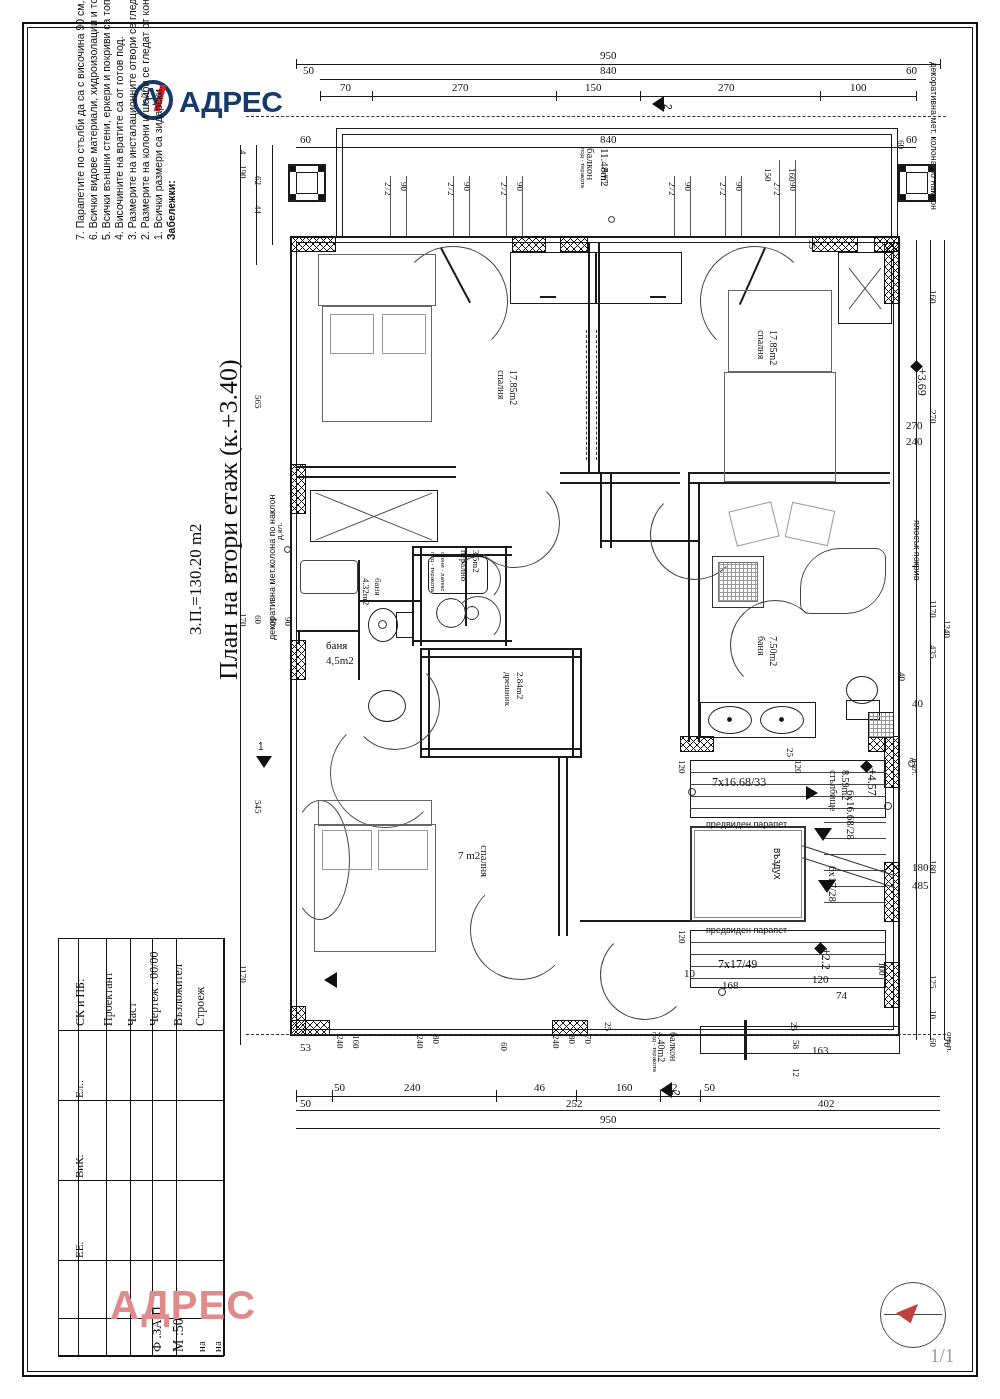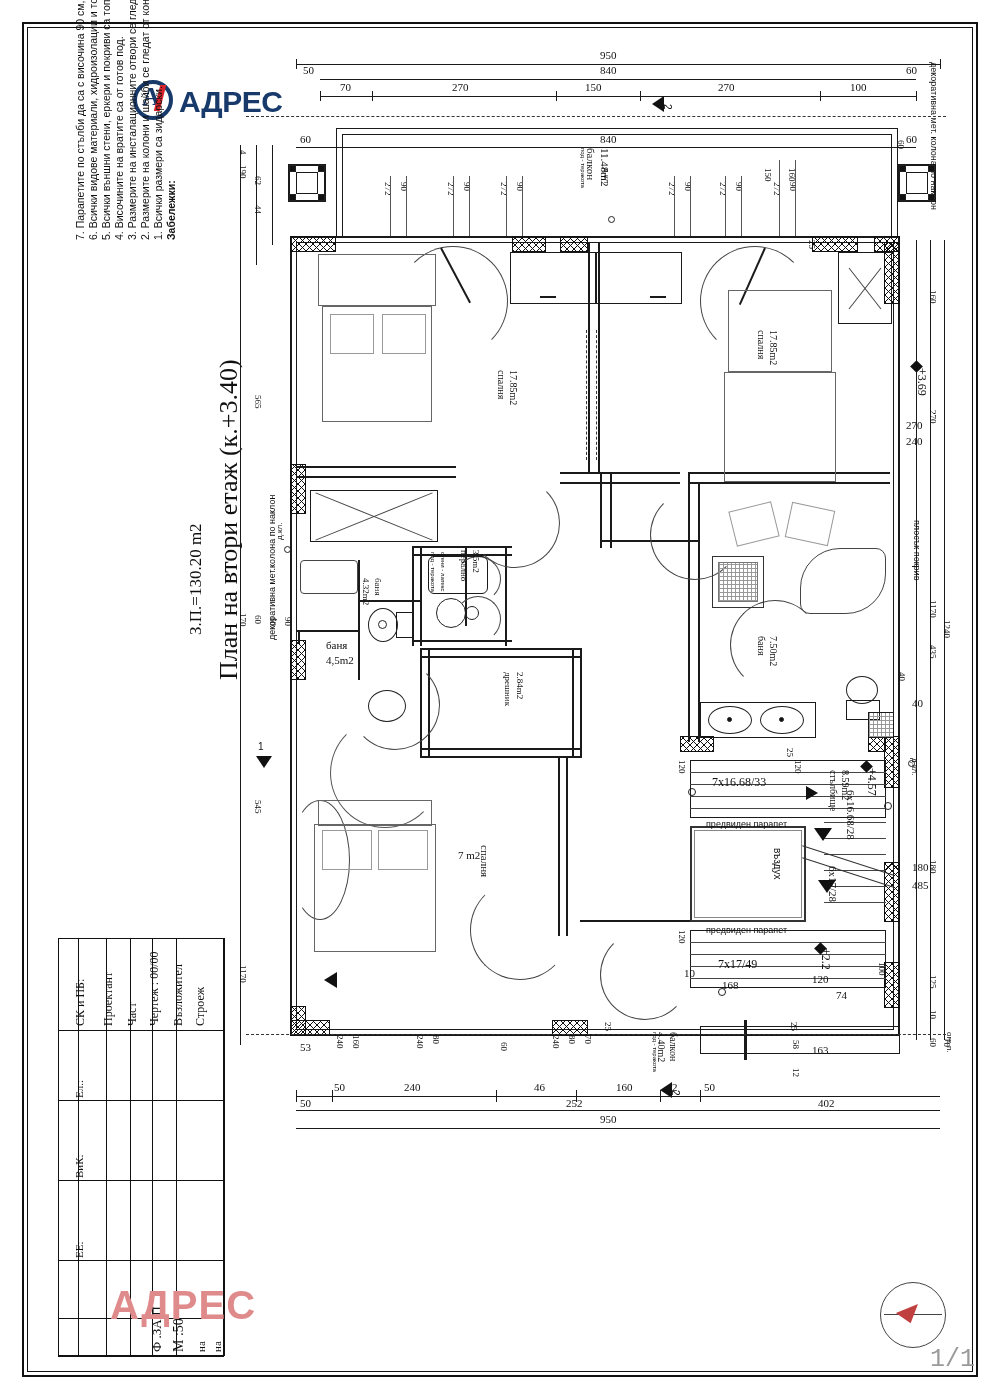--- a/index.html
+++ b/index.html
@@ -30,22 +30,22 @@
   .logo-a{position:absolute;left:9px;top:6px;font-family:"Liberation Serif",serif;
       font-weight:bold;font-size:25px;color:#173a6b;line-height:1;}
   .logo-stripe{position:absolute;left:24px;top:7px;width:6px;height:26px;background:#d8232a;
       transform:skewX(-14deg);}
   .logo-text{position:absolute;left:46px;top:7px;font-family:"Liberation Sans",sans-serif;
       font-weight:bold;font-size:30px;letter-spacing:-.5px;color:#173a6b;}
 
   
   .wm{position:absolute;left:110px;top:1283px;font-family:"Liberation Sans",sans-serif;
       font-weight:bold;font-size:40px;color:#e08b8b;letter-spacing:1px;}
-  .pageno{position:absolute;left:930px;top:1345px;font-family:Liberation Mono, monospace;
-      font-size:25px;color:#9a9a9a;}
+  .pageno{position:absolute;left:930px;top:1345px;font-family:Liberation Serif, serif;
+      font-size:19px;color:#9a9a9a;}
 
   
   .notes{position:absolute;left:0;top:0;}
   .note{position:absolute;font-size:10.5px;color:#111;white-space:nowrap;
       font-family:"Liberation Sans",sans-serif;}
 
   
   .bigtitle{position:absolute;font-family:"Liberation Serif",serif;font-size:26px;color:#111;white-space:nowrap;}
   .subtitle{position:absolute;font-family:"Liberation Serif",serif;font-size:17px;color:#111;white-space:nowrap;}
 

